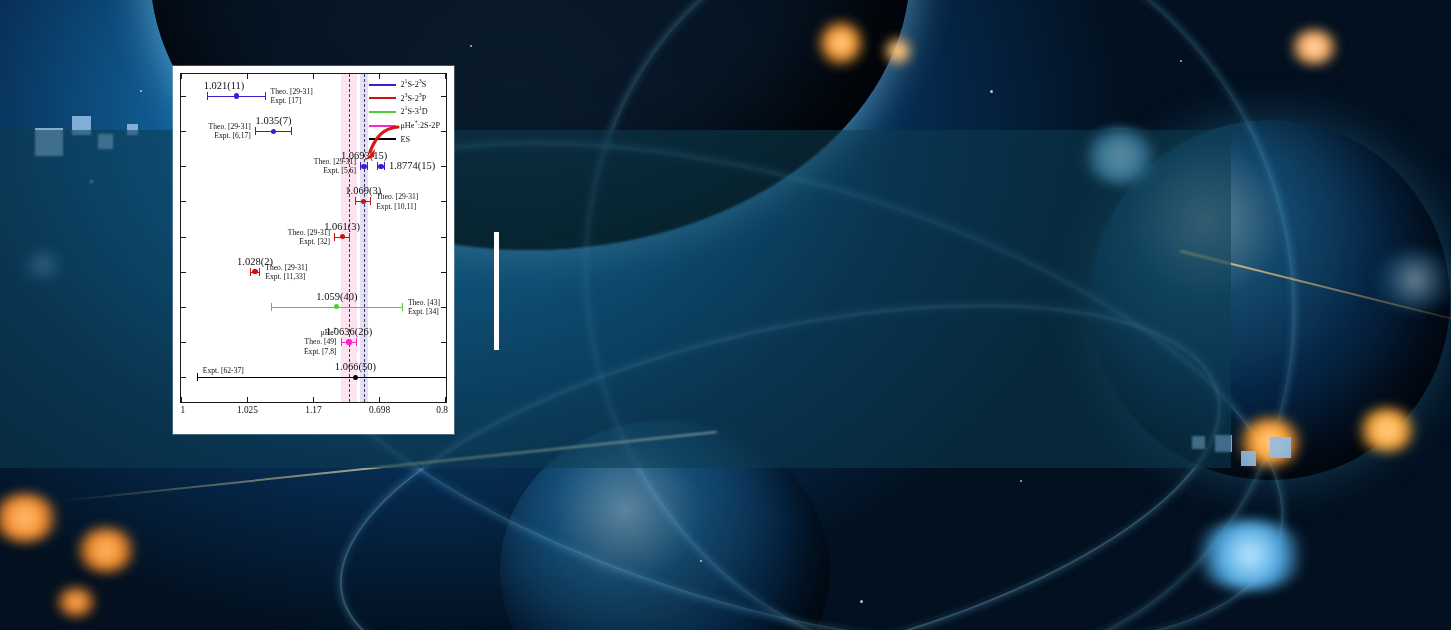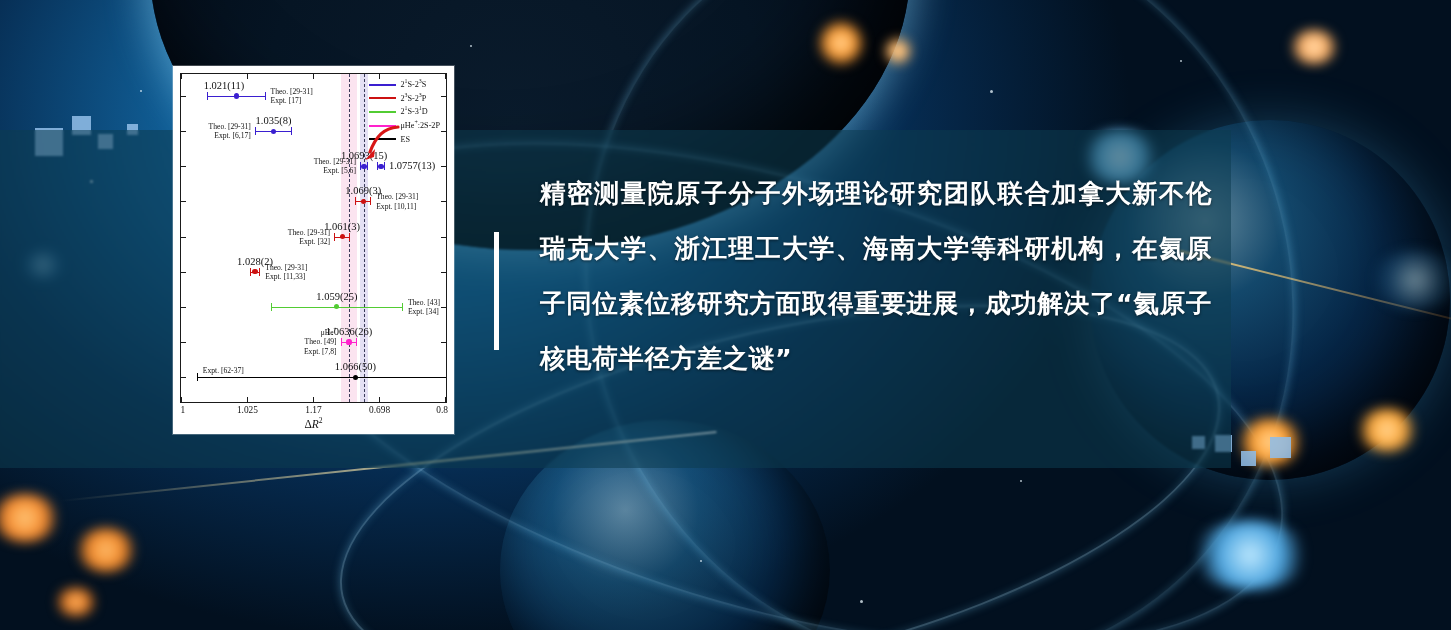--- a/index.html
+++ b/index.html
@@ -217,21 +217,20 @@
   <div class="sq" style="left:98px; top:134px; width:15px; height:15px;"></div>
   <div class="sq" style="left:127px; top:124px; width:11px; height:11px;"></div>
 
   <div class="sq" style="left:1192px; top:436px; width:13px; height:13px;"></div>
   <div class="sq" style="left:1215px; top:435px; width:17px; height:17px;"></div>
   <div class="sq" style="left:1241px; top:451px; width:15px; height:15px;"></div>
   <div class="sq" style="left:1270px; top:437px; width:21px; height:21px;"></div>
 
   <div class="overlay"></div>
   <div class="accent-bar"></div>
-  <div class="headline">精密测量院原子分子外场理论研究团队联合加拿大新不伦瑞克大学、浙江理工大学、海南大学等科研机构，在氦原子同位素位移研究方面取得重要进展，成功解决了“氦原子核电荷半径方差之谜”</div>
 
   <div class="figure-card">
     <div class="plot-frame" id="plot">
         <div class="band" style="left: 159.841px; width: 16.3804px; background: rgb(251, 228, 240);"></div>
         <div class="band" style="left: 179.128px; width: 7.926px; background: rgb(228, 224, 244);"></div>
         <div class="vline" style="left: 168.031px; border-left-color: rgb(58, 58, 90);"></div>
         <div class="vline" style="left: 183.091px; border-left-color: rgb(58, 58, 90);"></div>
         <div class="ytick " style="top: 22px;"></div>
         <div class="ytick r" style="top: 22px;"></div>
         <div class="ytick " style="top: 57.15px;"></div>
@@ -289,37 +288,37 @@
           <div class="pt" style="background: rgb(58, 31, 208); left: 29.062px;"></div>
         </div>
         <div class="plabel big" style="left: 43px; top: 7px; transform: translateX(-50%);">1.021(11)</div>
         <div class="plabel ref" style="left: 89.544px; top: 12.9px; text-align: left;">Theo. [29-31]<br>Expt. [17]</div>
         <div class="ebar" style="left: 73.976px; width: 36.988px; top: 57.15px;">
           <div class="bar" style="border-top: 1.6px solid rgb(58, 31, 208);"></div>
           <div class="cap l" style="border-left: 1.6px solid rgb(58, 31, 208);"></div>
           <div class="cap r" style="border-left: 1.6px solid rgb(58, 31, 208);"></div>
           <div class="pt" style="background: rgb(58, 31, 208); left: 18.494px;"></div>
         </div>
-        <div class="plabel big" style="left: 92.47px; top: 42.15px; transform: translateX(-50%);">1.035(8)</div>
+        <div class="plabel big" style="left: 92.47px; top: 42.15px; transform: translateX(-50%);">1.035(7)</div>
         <div class="plabel ref" style="right: 195.224px; top: 48.05px; text-align: right;">Theo. [29-31]<br>Expt. [6,17]</div>
         <div class="ebar" style="left: 179.128px; width: 7.926px; top: 92.3px;">
           <div class="bar" style="border-top: 1.6px solid rgb(58, 31, 208);"></div>
           <div class="cap l" style="border-left: 1.6px solid rgb(58, 31, 208);"></div>
           <div class="cap r" style="border-left: 1.6px solid rgb(58, 31, 208);"></div>
           <div class="pt" style="background: rgb(58, 31, 208); left: 3.963px;"></div>
         </div>
         <div class="plabel big" style="left: 183.091px; top: 77.3px; transform: translateX(-50%);">1.0693(15)</div>
         <div class="plabel ref" style="right: 90.0724px; top: 83.2px; text-align: right;">Theo. [29-31]<br>Expt. [5,6]</div>
         <div class="ebar" style="left: 196.036px; width: 7.926px; top: 92.3px;">
           <div class="bar" style="border-top: 1.6px solid rgb(58, 31, 208);"></div>
           <div class="cap l" style="border-left: 1.6px solid rgb(58, 31, 208);"></div>
           <div class="cap r" style="border-left: 1.6px solid rgb(58, 31, 208);"></div>
           <div class="pt" style="background: rgb(58, 31, 208); left: 3.963px;"></div>
         </div>
-        <div class="plabel big" style="left: 207.962px; top: 87.3px;">1.0757(13)</div>
+        <div class="plabel big" style="left: 207.962px; top: 87.3px;">1.8774(15)</div>
         <div class="ebar" style="left: 174.372px; width: 15.852px; top: 127.45px;">
           <div class="bar" style="border-top: 1.6px solid rgb(204, 17, 17);"></div>
           <div class="cap l" style="border-left: 1.6px solid rgb(204, 17, 17);"></div>
           <div class="cap r" style="border-left: 1.6px solid rgb(204, 17, 17);"></div>
           <div class="pt" style="background: rgb(204, 17, 17); left: 7.926px;"></div>
         </div>
         <div class="plabel big" style="left: 182.298px; top: 112.45px; transform: translateX(-50%);">1.069(3)</div>
         <div class="plabel ref" style="left: 195.224px; top: 118.35px; text-align: left;">Theo. [29-31]<br>Expt. [10,11]</div>
         <div class="ebar" style="left: 153.236px; width: 15.852px; top: 162.6px;">
           <div class="bar" style="border-top: 1.6px solid rgb(204, 17, 17);"></div>
@@ -336,21 +335,21 @@
           <div class="pt" style="background: rgb(204, 17, 17); left: 5.284px;"></div>
         </div>
         <div class="plabel big" style="left: 73.976px; top: 182.75px; transform: translateX(-50%);">1.028(2)</div>
         <div class="plabel ref" style="left: 84.26px; top: 188.65px; text-align: left;">Theo. [29-31]<br>Expt. [11,33]</div>
         <div class="ebar" style="left: 89.828px; width: 132.1px; top: 232.9px;">
           <div class="bar" style="border-top: 1.6px solid rgb(82, 204, 51);"></div>
           <div class="cap l" style="border-left: 1.6px solid rgb(82, 204, 51);"></div>
           <div class="cap r" style="border-left: 1.6px solid rgb(82, 204, 51);"></div>
           <div class="pt" style="background: rgb(82, 204, 51); left: 66.05px;"></div>
         </div>
-        <div class="plabel big" style="left: 155.878px; top: 217.9px; transform: translateX(-50%);">1.059(25)</div>
+        <div class="plabel big" style="left: 155.878px; top: 217.9px; transform: translateX(-50%);">1.059(40)</div>
         <div class="plabel ref" style="left: 226.928px; top: 223.8px; text-align: left;">Theo. [43]<br>Expt. [34]</div>
         <div class="ebar" style="left: 159.841px; width: 16.3804px; top: 268.05px;">
           <div class="bar" style="border-top: 1.6px solid rgb(255, 34, 204);"></div>
           <div class="cap l" style="border-left: 1.6px solid rgb(255, 34, 204);"></div>
           <div class="cap r" style="border-left: 1.6px solid rgb(255, 34, 204);"></div>
           <div class="pt" style="background: rgb(255, 34, 204); left: 8.1902px;"></div>
         </div>
         <div class="plabel big" style="left: 168.031px; top: 253.05px; transform: translateX(-50%);">1.0636(26)</div>
         <div class="plabel ref" style="right: 109.359px; top: 254.15px; text-align: right;">μHe<sup>+</sup><br>Theo. [49]<br>Expt. [7,8]</div>
         <div class="ebar" style="left: 15.852px; width: 317.04px; top: 303.2px;">
@@ -366,18 +365,15 @@
         </svg>
       </div>
 
     <div id="xlabels">
         <div class="xticklab" style="left: 8.4px; top: 339px; transform: translateX(-20%);">1</div>
         <div class="xticklab" style="left: 74.45px; top: 339px;">1.025</div>
         <div class="xticklab" style="left: 140.5px; top: 339px;">1.17</div>
         <div class="xticklab" style="left: 206.55px; top: 339px;">0.698</div>
         <div class="xticklab" style="left: 272.6px; top: 339px; transform: translateX(-80%);">0.8</div>
       </div>
-    <div class="axis-title" style="left:0; right:0; top:350px; text-align:center;">
-      <span class="sym">Δ</span><span style="font-style:italic;">R</span><span class="up">2</span>
-    </div>
   </div>
 
 </div>
 
 </body></html>

